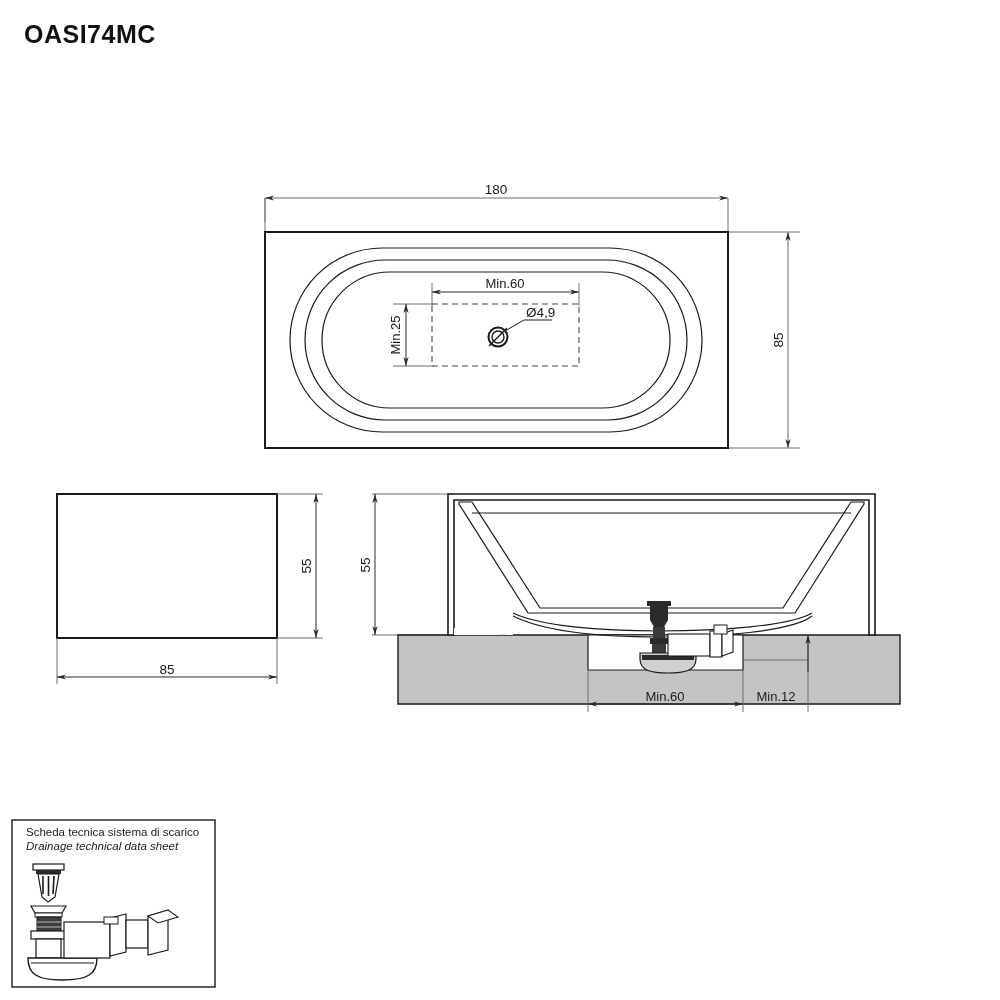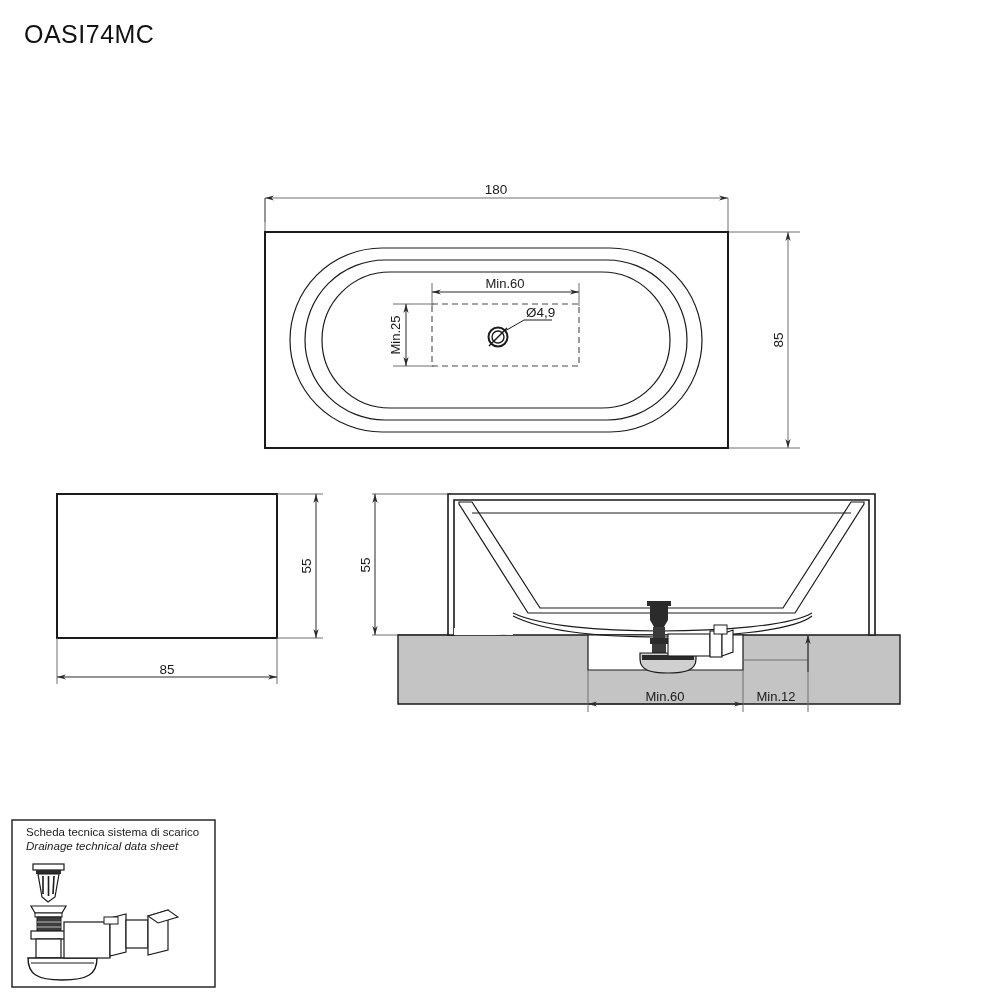--- a/index.html
+++ b/index.html
@@ -19,21 +19,21 @@
     position: absolute;
     left: 0; top: 0;
     width: 1000px;
     height: 1000px;
   }
   .title {
     position: absolute;
     left: 24px;
     top: 20px;
     font-size: 25px;
-    font-weight: normal;
+    font-weight: bold;
     letter-spacing: 0.5px;
     color: #111111;
     text-align: right;
   }
   svg { display: block; }
   text { font-family: "Liberation Sans", sans-serif; fill: #1a1a1a; }
 </style>
 </head>
 <body>
 

